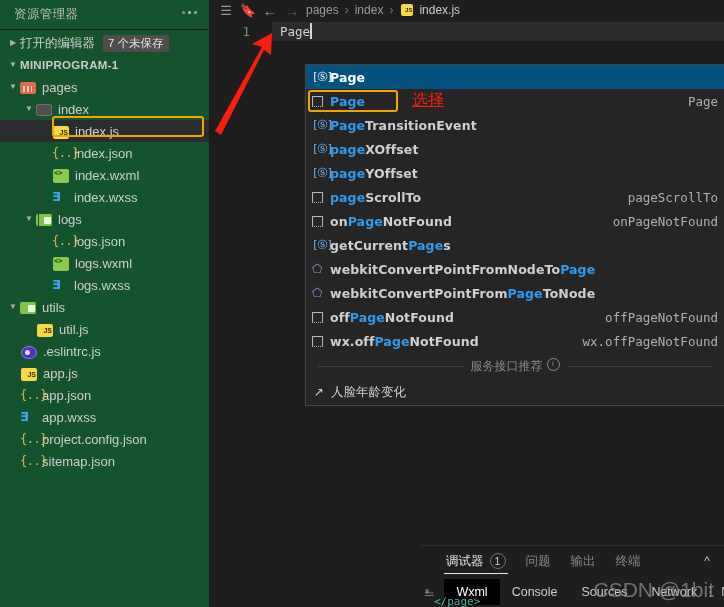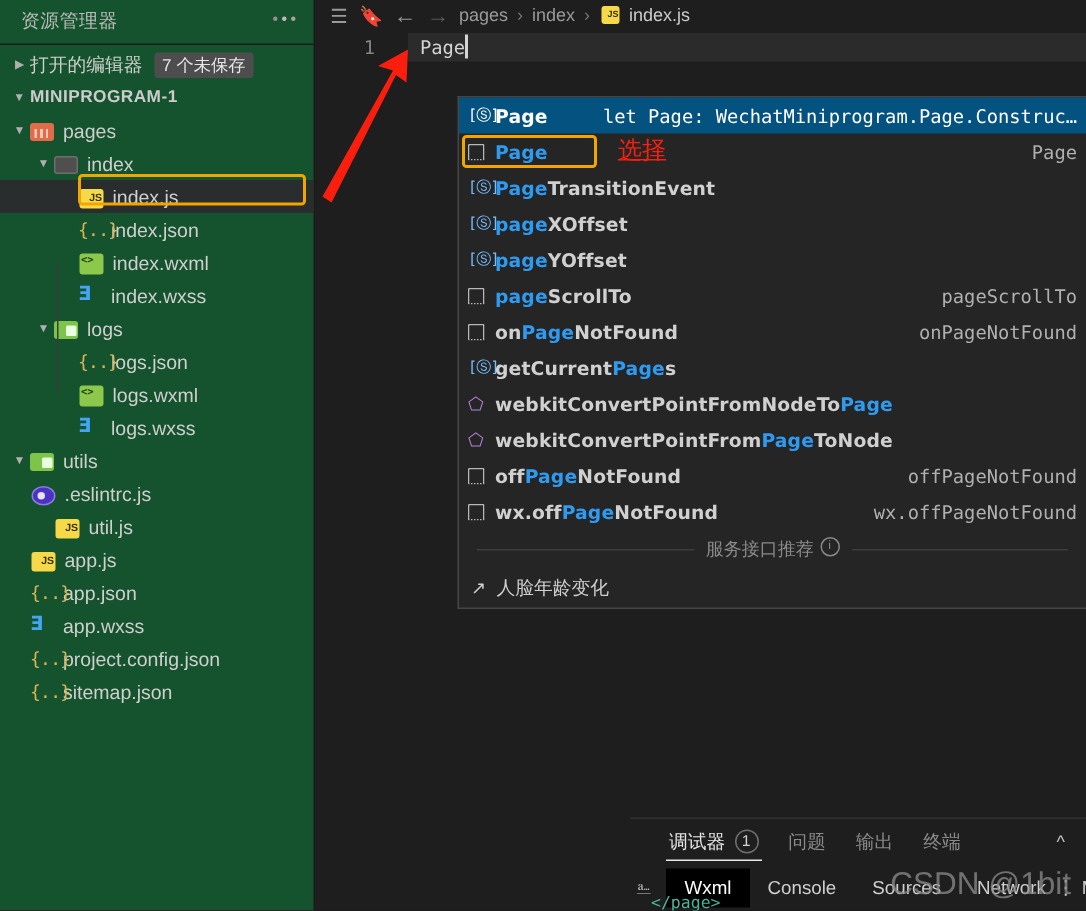--- a/index.html
+++ b/index.html
@@ -344,33 +344,33 @@
           </span>
           <span class="lbl">logs.wxss</span>
         </div>
         <div class="row" style="padding-left: 6px;">
           <span class="tw down"></span>
           <span style="display:inline-flex;align-items:center;">
             <span class="ico ic-folder-green"></span>
           </span>
           <span class="lbl">utils</span>
         </div>
+        <div class="row" style="padding-left: 22px;">
+          <span class="tw blank"></span>
+          <span style="display:inline-flex;align-items:center;">
+            <span class="ico ic-js">JS</span>
+          </span>
+          <span class="lbl">util.js</span>
+        </div>
         <div class="row" style="padding-left: 6px;">
           <span class="tw blank"></span>
           <span style="display:inline-flex;align-items:center;">
             <span class="ico ic-eslint"></span>
           </span>
           <span class="lbl">.eslintrc.js</span>
-        </div>
-        <div class="row" style="padding-left: 22px;">
-          <span class="tw blank"></span>
-          <span style="display:inline-flex;align-items:center;">
-            <span class="ico ic-js">JS</span>
-          </span>
-          <span class="lbl">util.js</span>
         </div>
         <div class="row" style="padding-left: 6px;">
           <span class="tw blank"></span>
           <span style="display:inline-flex;align-items:center;">
             <span class="ico ic-js">JS</span>
           </span>
           <span class="lbl">app.js</span>
         </div>
         <div class="row" style="padding-left: 6px;">
           <span class="tw blank"></span>
@@ -427,21 +427,20 @@
       <div class="code-text">Page</div>
       <div class="caret"></div>
 
       <div class="ac">
         <div id="ac-list">
             <div class="ac-item sel">
               <span class="ac-ic">
                 <span class="ic-ref">[Ⓢ]</span>
               </span>
               <span class="ac-name"><span class="m">Page</span></span>
-              <span class="ac-detail">let Page: WechatMiniprogram.Page.Construc…</span>
             </div>
             <div class="ac-item">
               <span class="ac-ic">
                 <span class="ic-box"></span>
               </span>
               <span class="ac-name"><span class="m">Page</span></span>
               <span class="ac-detail">Page</span>
               <span class="ac-sel-box"></span>
               <span class="ac-anno">选择</span>
             </div>

